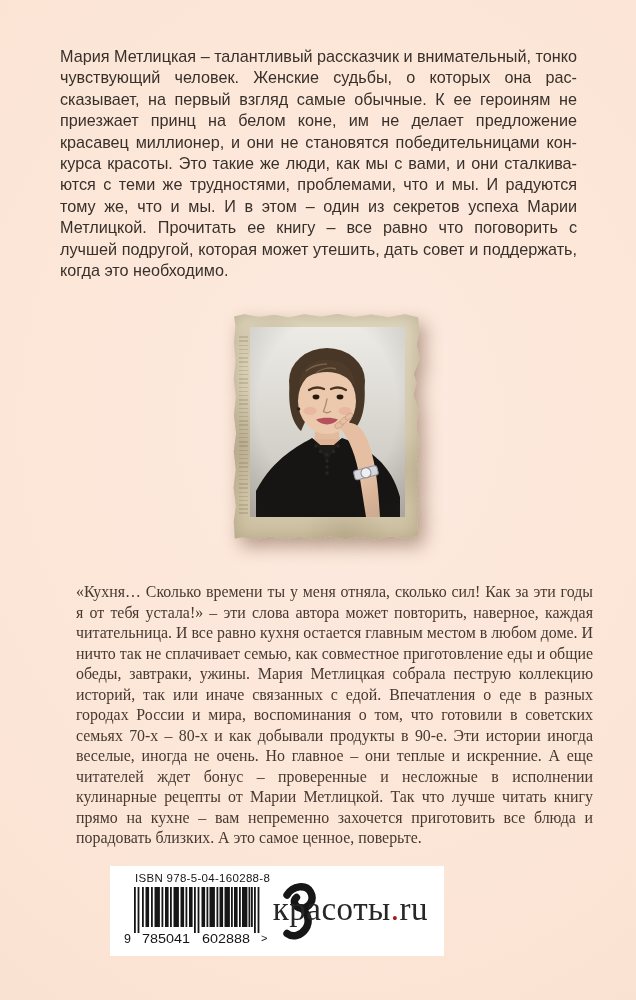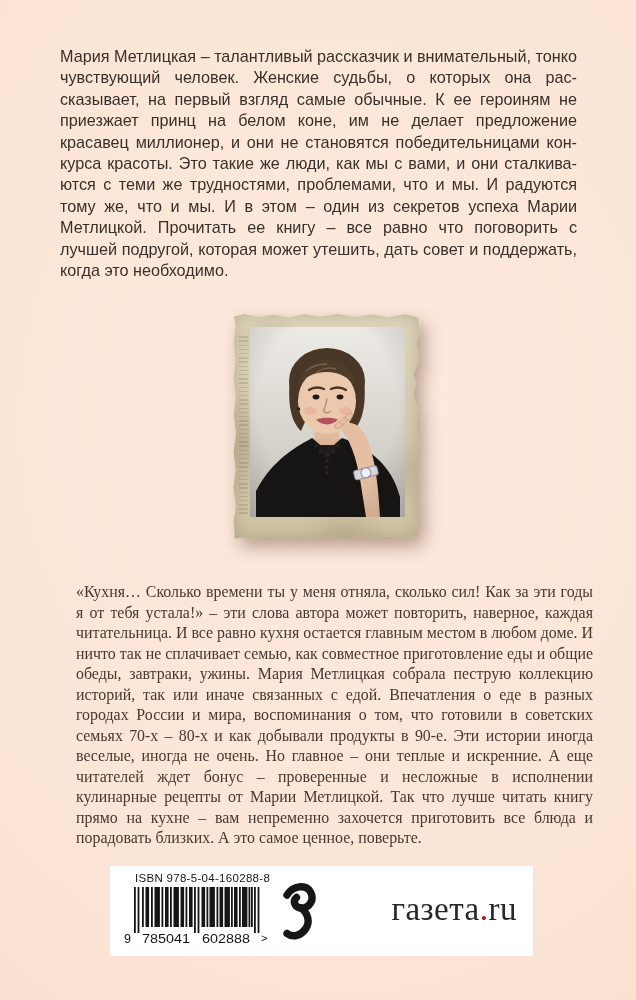--- a/index.html
+++ b/index.html
@@ -48,21 +48,21 @@
   .portrait{position:absolute;left:17px;top:14px;width:155px;height:190px;}
   
   .annot{
     position:absolute;left:60px;top:566px;width:517px;margin:16px;
     font-family:"Liberation Serif","DejaVu Serif",serif;
     font-size:15.9px;line-height:20.5px;color:#473931;
     text-align:justify;
   }
   
   .footer-box{
-    position:absolute;left:110px;top:866px;width:423px;height:90px;background:#ffffff;
+    position:absolute;left:110px;top:866px;width:334px;height:90px;background:#ffffff;
   }
   .isbn{
     position:absolute;left:25px;top:6px;
     font-size:11.5px;letter-spacing:.3px;color:#161616;white-space:nowrap;
   }
   .barcode{position:absolute;left:12px;top:21px;width:150px;height:60px;}
   .barcode rect{fill:#161616;}
   .barcode text{font-family:"Liberation Sans",sans-serif;font-size:12.5px;fill:#161616;}
   .barcode text.suf{font-size:11px;}
   .eksmo{position:absolute;left:168px;top:13px;width:40px;height:62px;}
@@ -198,16 +198,16 @@
       <text x="20" y="56" textLength="48" lengthAdjust="spacingAndGlyphs">785041</text>
       <text x="80" y="56" textLength="48" lengthAdjust="spacingAndGlyphs">602888</text>
       <text class="suf" x="139" y="55">&gt;</text>
     </svg>
 
     <svg class="eksmo" viewBox="0 0 40 60" xmlns="http://www.w3.org/2000/svg">
       <path d="M 9,15 C 15,5.5 28,4 32.5,12 C 37,20 31,28.5 23,28 C 16.5,27.5 14.5,21 18.5,17.5"></path>
       <path d="M 23,28 C 30,33 32.5,42 27.5,49 C 23,55.5 15,58 9,53.5"></path>
     </svg>
 
-    <div class="brand"><span>газета</span><span class="dot">.</span><span>ru</span></div>
+    <div class="brand"><span>красоты</span><span class="dot">.</span><span>ru</span></div>
   </div>
 
 </div>
 
 </body></html>

